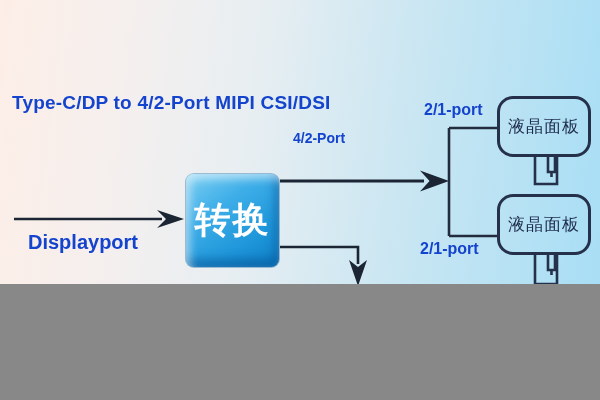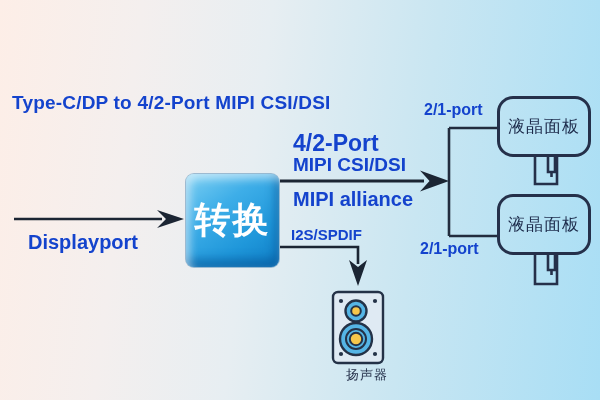--- a/index.html
+++ b/index.html
@@ -1,28 +1,28 @@
 <!DOCTYPE html>
 <html><head>
 <meta charset="utf-8">
 <style>
   html,body{margin:0;padding:0;background:#888;}
   .canvas{
     position:relative;
-    width:600px;height:400px;
+    width:600px;height:284px;
     overflow:hidden;
     font-family:"Liberation Sans",sans-serif;
     background:linear-gradient(97deg,#fdeee7 0%,#f4efee 22%,#e7eef2 42%,#c9e6f2 68%,#a8def5 100%);
   }
   .lines-svg{position:absolute;left:0;top:0;z-index:1;}
   .label{position:absolute;z-index:2;color:#1443cd;font-weight:700;white-space:nowrap;}
   .title{left:12px;top:92px;font-size:19px;letter-spacing:.2px;}
   .in-line1{left:20px;top:194px;font-size:20px;}
   .in-line2{left:28px;top:231px;font-size:20px;}
-  .mipi-l1{left:293px;top:130px;font-size:23px;}
+  .mipi-l1{left:293px;top:130px;font-size:14px;}
   .mipi-l2{left:293px;top:154px;font-size:19px;}
   .mipi-l3{left:293px;top:188px;font-size:20px;}
   .i2s{left:291px;top:226px;font-size:15px;}
   .port-top{left:424px;top:101px;font-size:16px;}
   .port-bottom{left:420px;top:240px;font-size:16px;}
   .converter{
     position:absolute;z-index:2;
     left:186px;top:174px;width:93px;height:93px;
     border-radius:8px;
     background:linear-gradient(145deg,#7ed0f3 0%,#3eaee8 35%,#1f97da 70%,#0f7ec6 100%);
@@ -103,23 +103,20 @@
 
   <div class="label title">Type-C/DP to 4/2-Port MIPI CSI/DSI</div>
 
   <div class="label in-line2">Displayport</div>
 
   <div class="converter">
     <span>转换</span>
   </div>
 
   <div class="label mipi-l1">4/2-Port</div>
-  <div class="label mipi-l2">MIPI CSI/DSI</div>
-  <div class="label mipi-l3">MIPI alliance</div>
-  <div class="label i2s">I2S/SPDIF</div>
 
   <div class="label port-top">2/1-port</div>
   <div class="label port-bottom">2/1-port</div>
 
   <div class="panel panel1">
     <span>液晶面板</span>
   </div>
   <div class="panel panel2">
     <span>液晶面板</span>
   </div>

